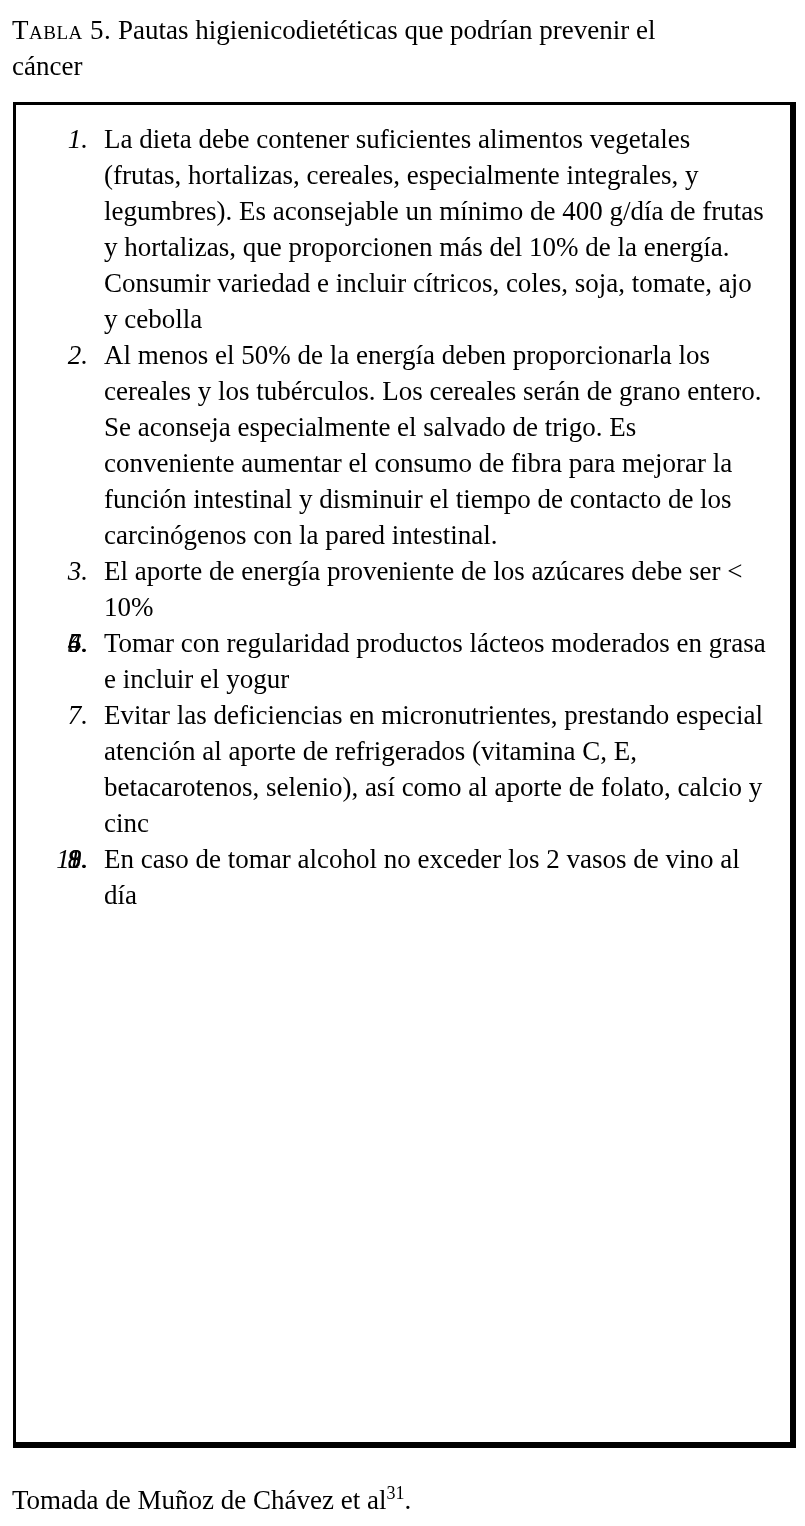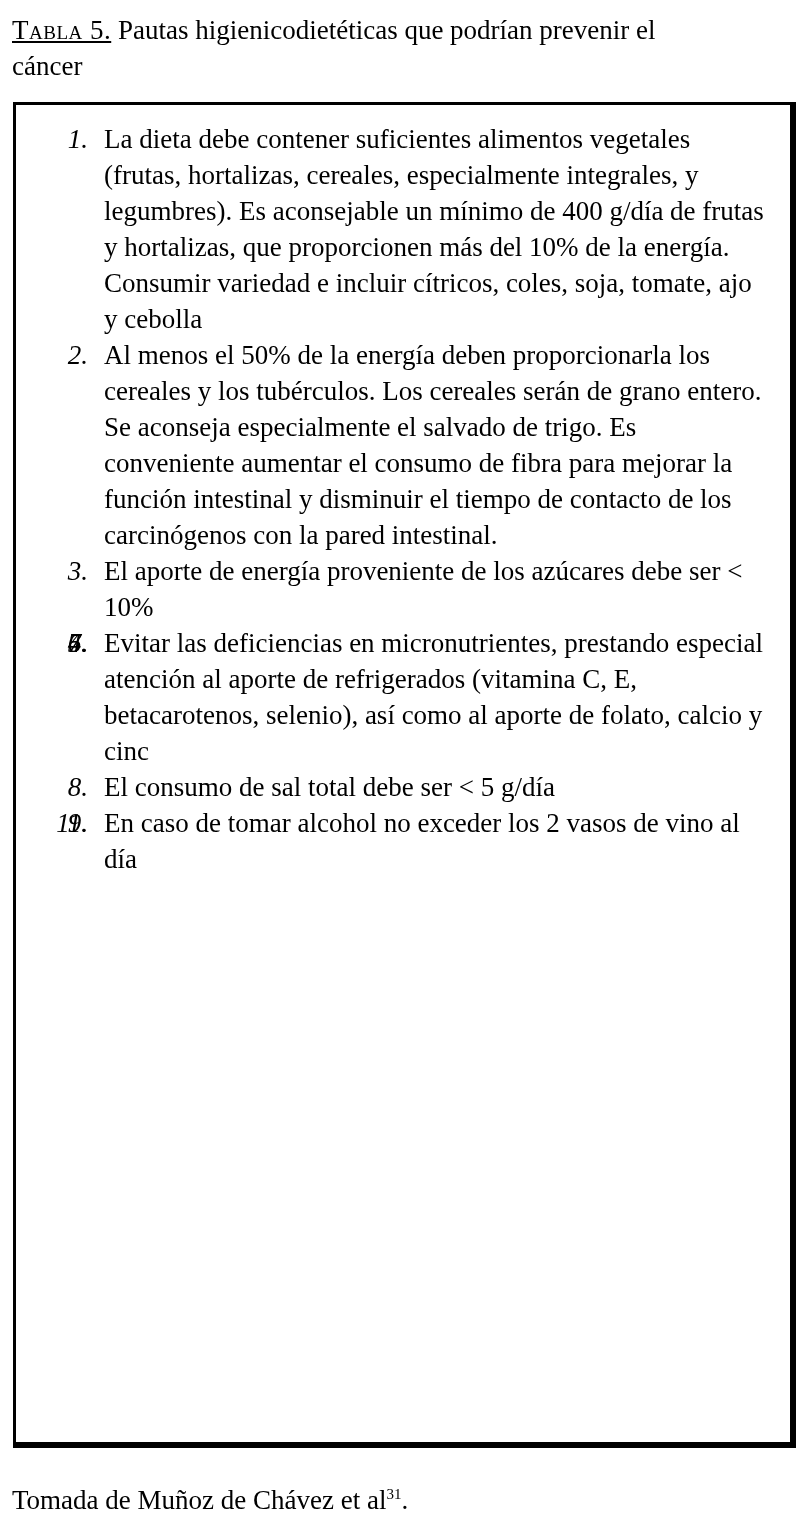--- a/index.html
+++ b/index.html
@@ -20,21 +20,20 @@
   }
   .title {
     margin: 4px 0 18px 2px;
     max-width: 720px;
     font-size: 27px;
     line-height: 36px;
   }
   .smallcaps {
     font-variant: small-caps;
     letter-spacing: 0.5px;
-    text-decoration: underline;
   }
   .box {
     box-sizing: border-box;
     width: 783px;
     margin-left: 3px;
     border: 3px solid #000000;
     border-right-width: 6px;
     border-bottom-width: 6px;
     padding: 16px 18px 20px 10px;
     min-height: 1346px;
@@ -50,21 +49,21 @@
     top: 0;
     width: 62px;
     text-align: right;
     font-style: italic;
   }
   .footer {
     margin: 34px 0 0 2px;
     font-size: 27px;
   }
   sup {
-    font-size: 15px;
+    font-size: 18px;
     line-height: 0;
     vertical-align: super;
   }
 </style>
 </head>
 <body>
 
 <p class="title"><span class="smallcaps">Tabla 5.</span> <span>Pautas higienicodietéticas que podrían prevenir el cáncer</span></p>
 
 <div class="box">
@@ -87,30 +86,30 @@
   <div class="item">
     <span class="num">4.</span>
   </div>
 
   <div class="item">
     <span class="num">5.</span>
   </div>
 
   <div class="item">
     <span class="num">6.</span>
+    <span>Tomar con regularidad productos lácteos moderados en grasa e incluir el yogur</span>
   </div>
 
   <div class="item">
     <span class="num">7.</span>
     <span>Evitar las deficiencias en micronutrientes, prestando especial atención al aporte de refrigerados (vitamina C, E, betacarotenos, selenio), así como al aporte de folato, calcio y cinc</span>
   </div>
 
   <div class="item">
     <span class="num">8.</span>
-    <span>El consumo de sal total debe ser &lt; 5 g/día</span>
   </div>
 
   <div class="item">
     <span class="num">9.</span>
   </div>
 
 
   <div class="item">
     <span class="num">11.</span>
     <span>En caso de tomar alcohol no exceder los 2 vasos de vino al día</span>

